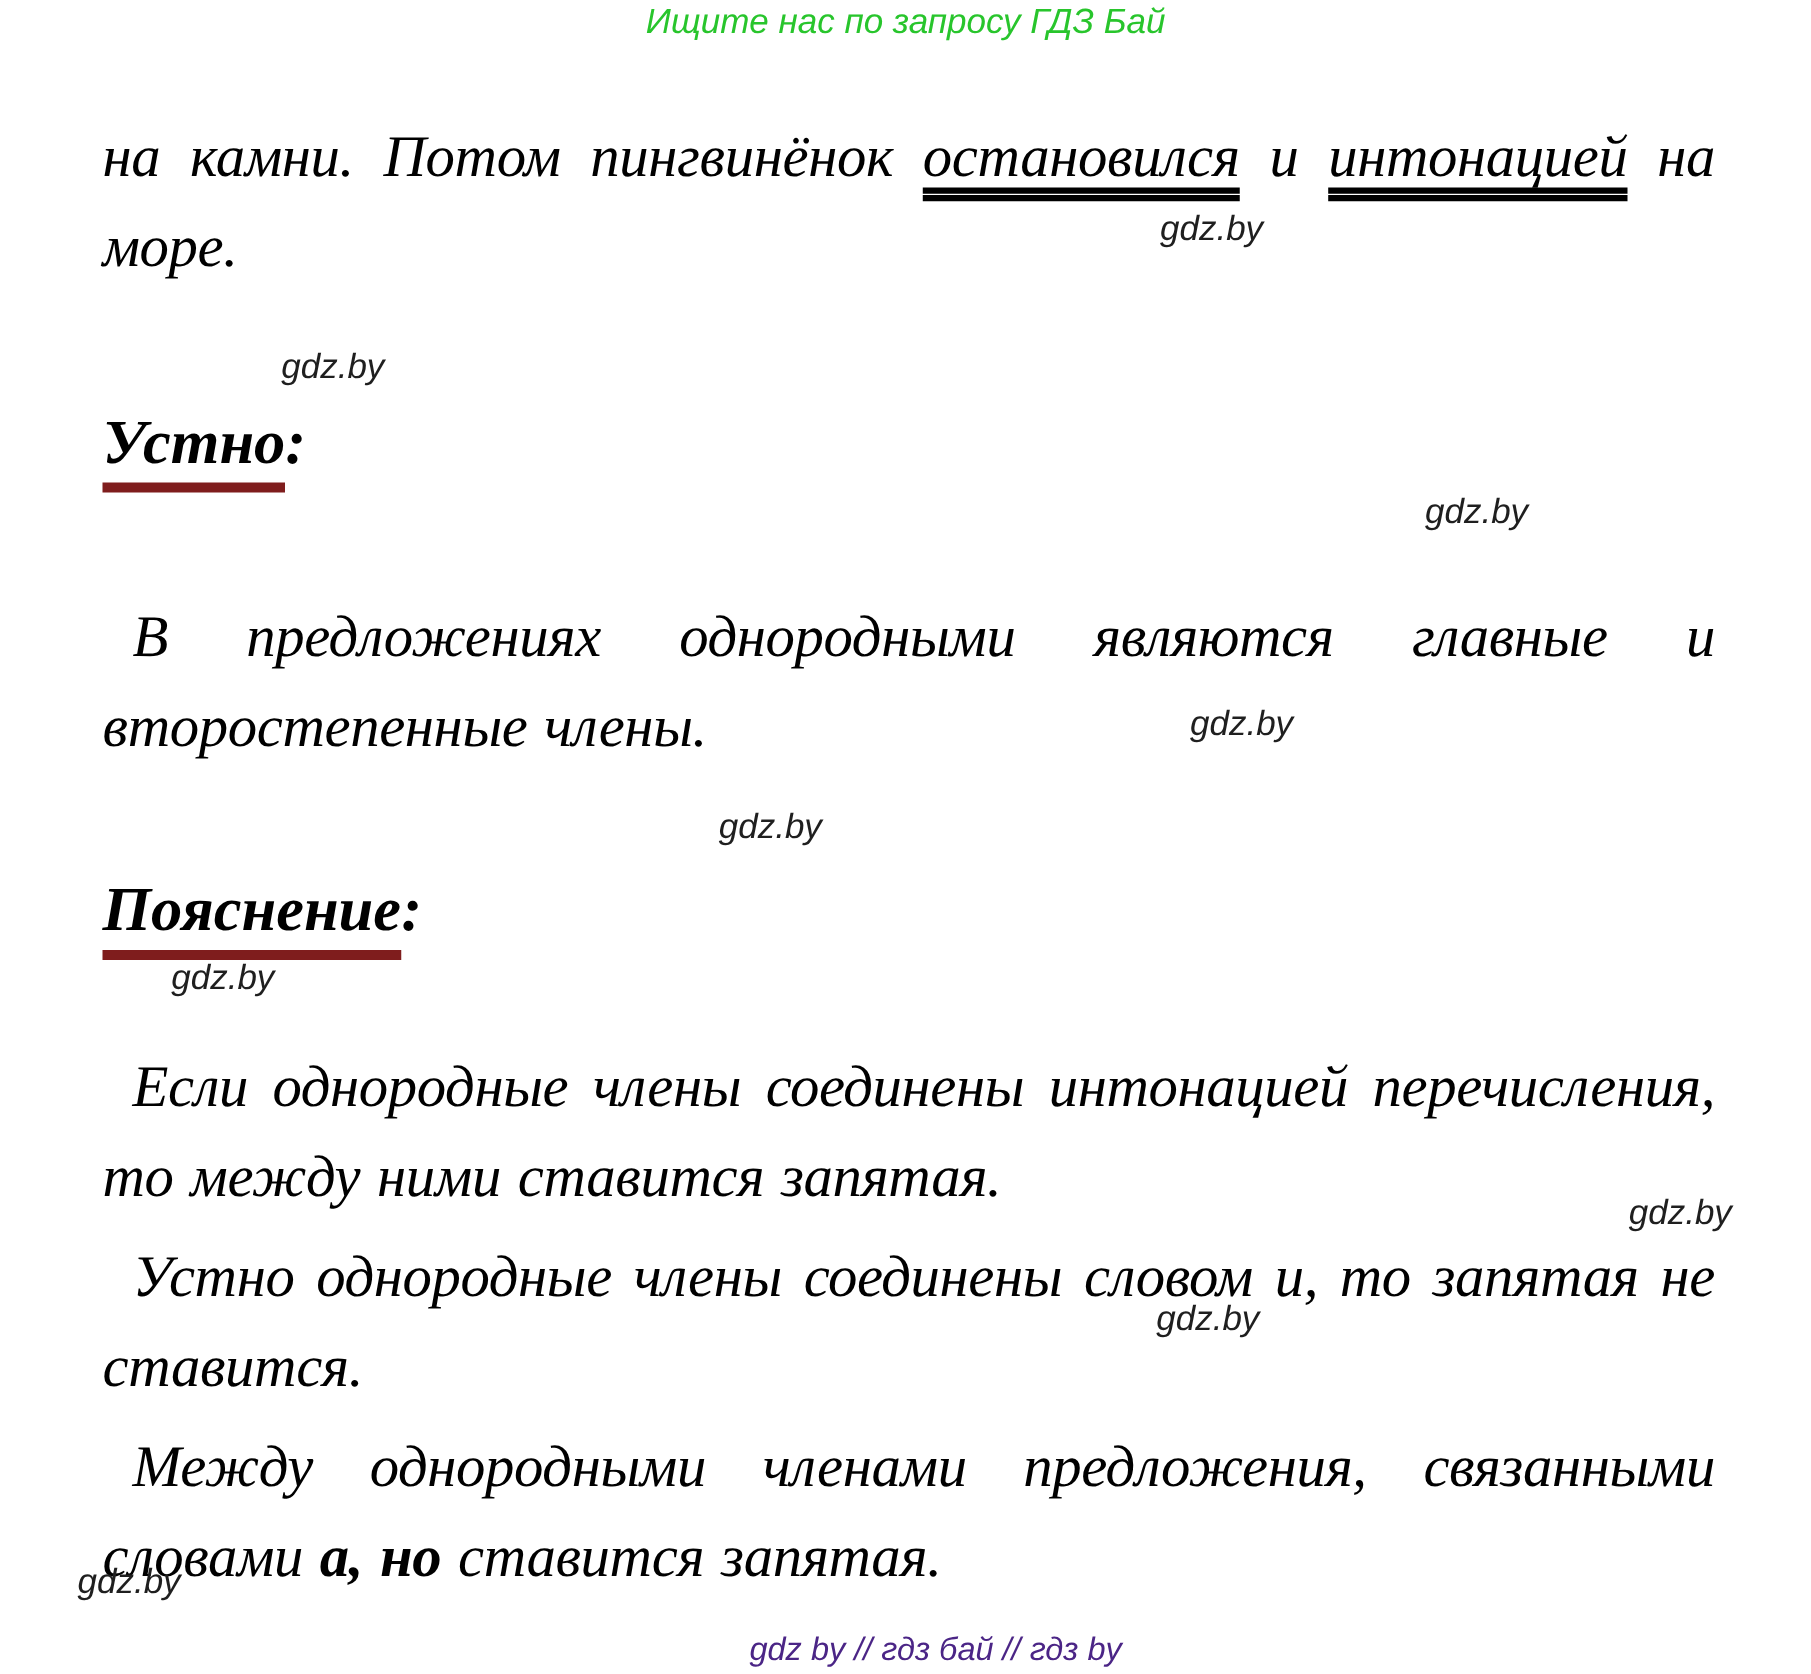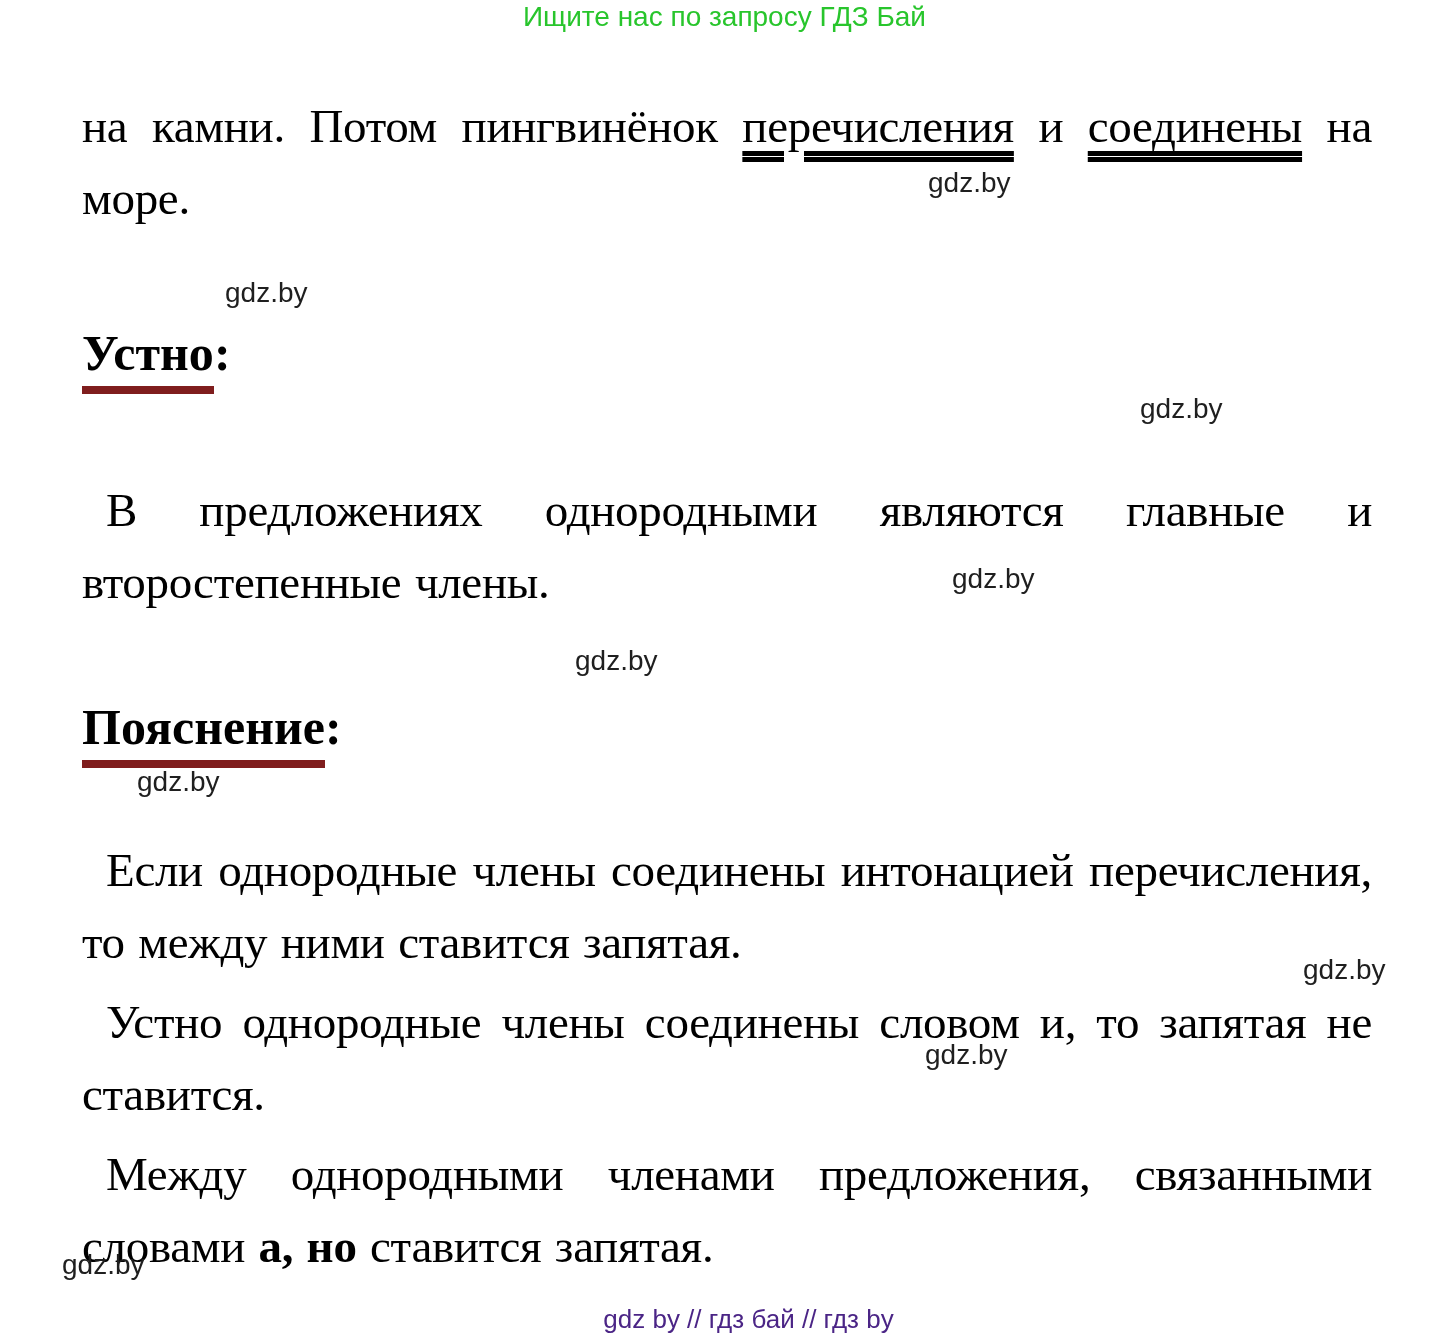--- a/index.html
+++ b/index.html
@@ -8,20 +8,21 @@
     background: #ffffff;
   }
   .page {
     position: relative;
     width: 1449px;
     height: 1339px;
     background: #ffffff;
     overflow: hidden;
     font-family: "Liberation Serif", "DejaVu Serif", serif;
     color: #000000;
+    font-style: italic;
   }
   .green-note {
     position: absolute;
     top: 0px;
     left: 0;
     width: 100%;
     text-align: center;
     font-family: "Liberation Sans", "DejaVu Sans", sans-serif;
     font-size: 28px;
     line-height: 34px;
@@ -87,21 +88,21 @@
 </style>
 </head>
 <body>
 
 <div class="page">
 
   <div class="green-note">Ищите нас по запросу ГДЗ Бай</div>
 
   <div class="content">
 
-    <p class="body-text"><span>на камни. Потом пингвинёнок </span><span class="dbl">перечисления</span><span> и </span><span class="dbl">соединены</span><span> на море.</span></p>
+    <p class="body-text"><span>на камни. Потом пингвинёнок </span><span class="dbl">остановился</span><span> и </span><span class="dbl">интонацией</span><span> на море.</span></p>
 
     <h2 class="heading h1-space"><span class="hw">Устно</span><span>:</span></h2>
 
     <p class="body-text ind p2-space">В предложениях однородными являются главные и второстепенные члены.</p>
 
     <h2 class="heading h2-space"><span class="hw">Пояснение</span><span>:</span></h2>
 
     <p class="body-text ind p3-space">Если однородные члены соединены интонацией перечисления, то между ними ставится запятая.</p>
 
     <p class="body-text ind mt-sm">Устно однородные члены соединены словом и, то запятая не ставится.</p>

